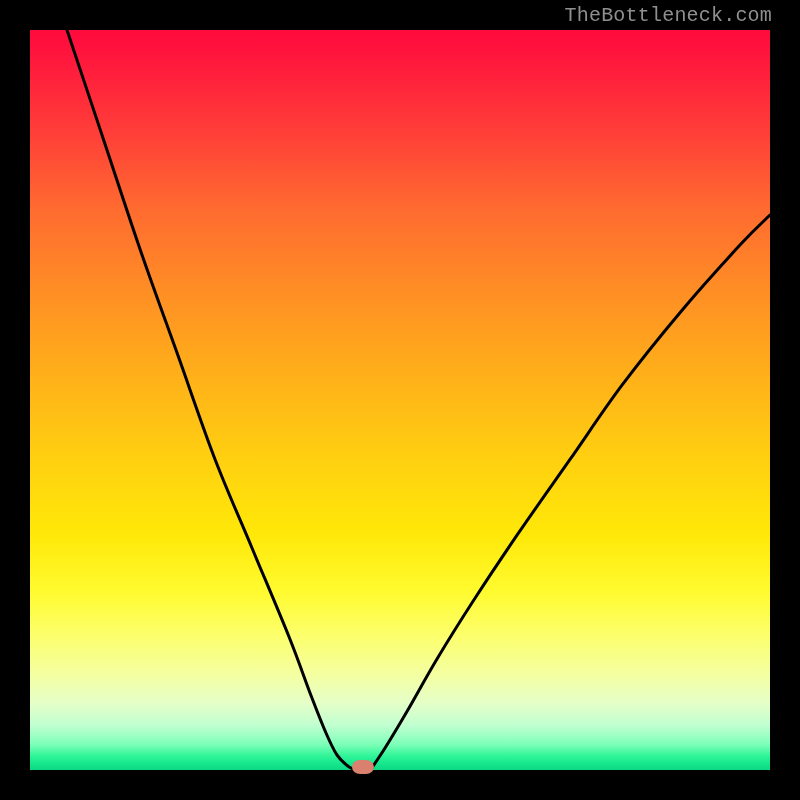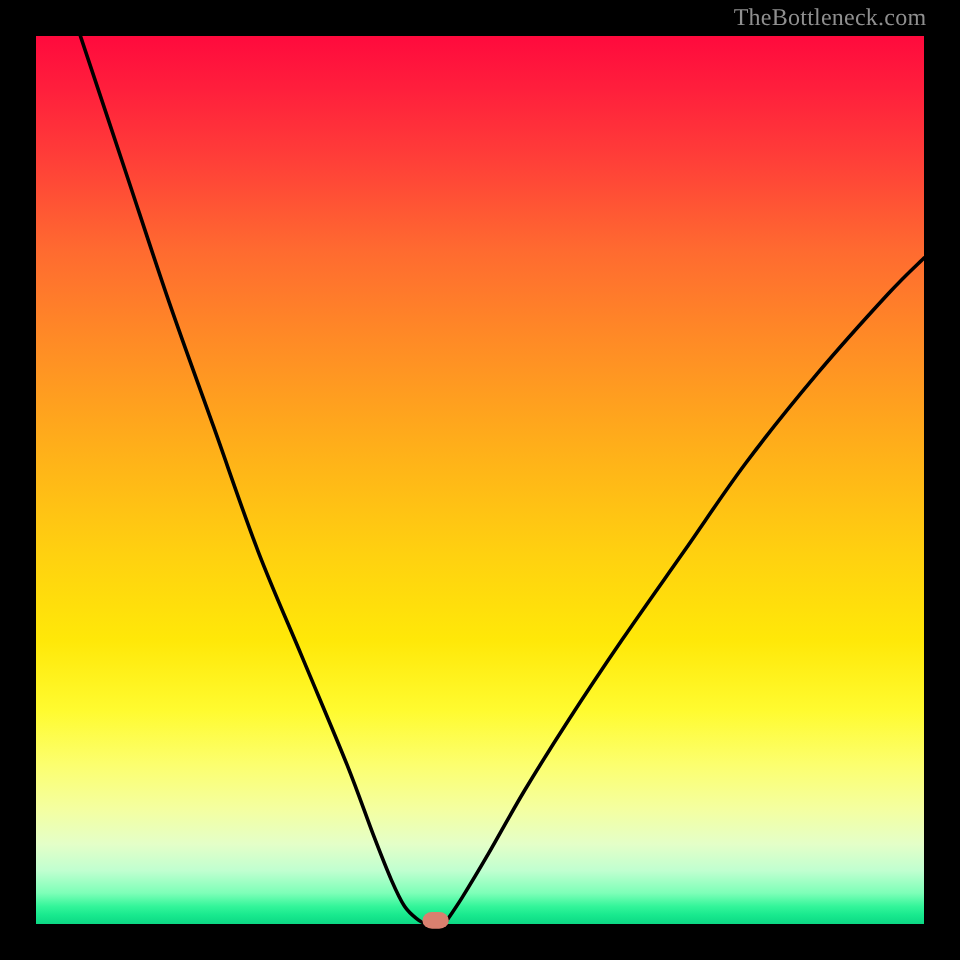--- a/index.html
+++ b/index.html
@@ -60,21 +60,21 @@
     background: #d9806f;
     transform: translate(-50%, -50%);
   }
   .watermark {
     position: absolute;
     top: 4px;
     right: 28px;
     color: #8f8f8f;
     font-size: 20px;
     letter-spacing: 0.2px;
-    font-family: Liberation Serif, serif;
+    font-family: Liberation Mono, monospace;
   }
 </style>
 </head>
 <body>
 
 <div class="outer">
   <div class="watermark">TheBottleneck.com</div>
 
   <div class="plot">
     <svg class="curve-svg" viewBox="0 0 740 740" preserveAspectRatio="none">

